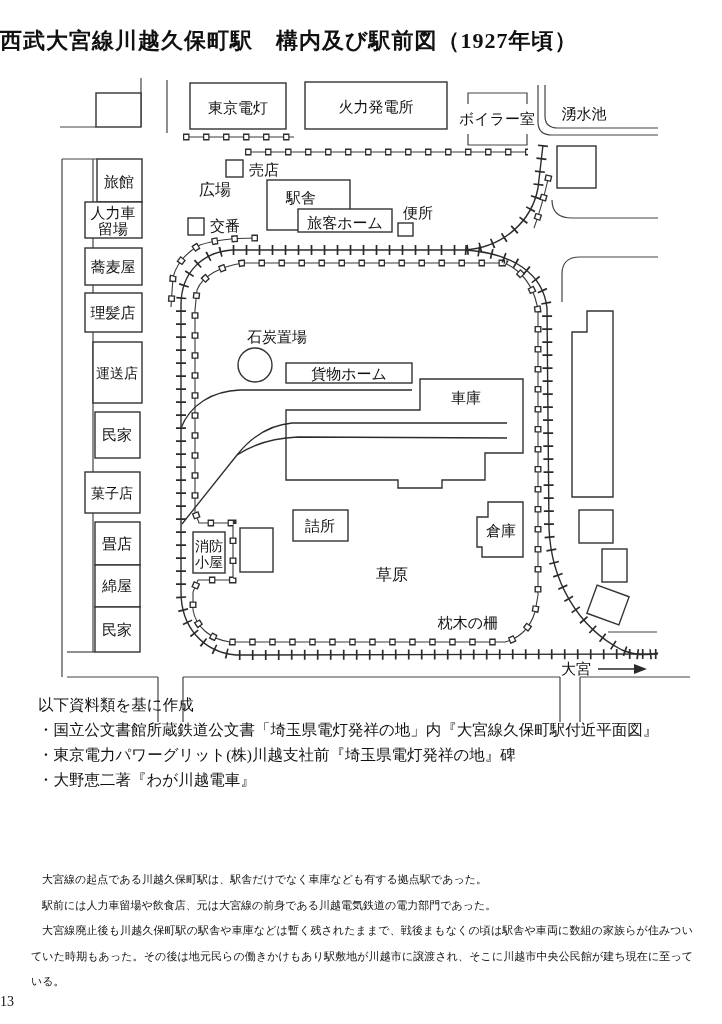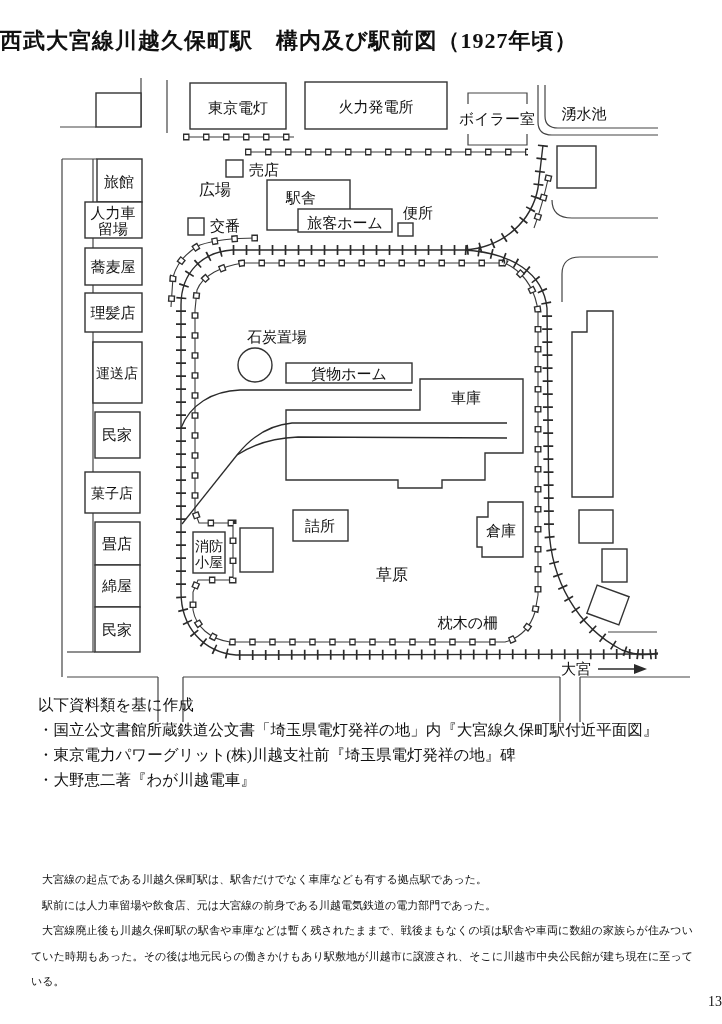--- a/index.html
+++ b/index.html
@@ -6,21 +6,21 @@
   .page{position:relative;width:722px;height:1024px;margin:0 auto;background:#ffffff;
         font-family:"Liberation Serif",serif;color:#111;overflow:hidden;}
   .title{position:absolute;top:26px;left:0;width:100%;
          font-size:22px;font-weight:bold;letter-spacing:1px;}
   .map-svg{position:absolute;top:0;left:0;}
   .sources{position:absolute;top:692px;left:38px;width:660px;
            font-size:15.5px;line-height:25px;}
   .bodytext{position:absolute;top:843px;left:31px;width:662px;
             font-size:11px;line-height:25.5px;text-align:justify;margin-top:24px;}
   .bodytext p{margin:0;}
-  .pageno{position:absolute;top:994px;left:0;width:100%;text-align:right;font-size:14px;}
+  .pageno{position:absolute;top:994px;left:0;width:100%;text-align:left;font-size:14px;}
 
   
   .bld{fill:#fff;stroke:#333;stroke-width:1.4;}
   .bld-open{fill:none;stroke:#333;stroke-width:1.4;}
   .ln{fill:none;stroke:#444;stroke-width:1.2;}
   .rail-t{fill:none;stroke:#2b2b2b;stroke-width:10;stroke-dasharray:1.7 11.3;}
   .rail-l{fill:none;stroke:#2b2b2b;stroke-width:1.4;}
   .sdg{fill:none;stroke:#2b2b2b;stroke-width:1.3;}
   .fn-l{fill:none;stroke:#3a3a3a;stroke-width:1.1;}
   .fn-b{fill:none;stroke:#2e2e2e;stroke-width:7;stroke-dasharray:6.5 13.5;}

